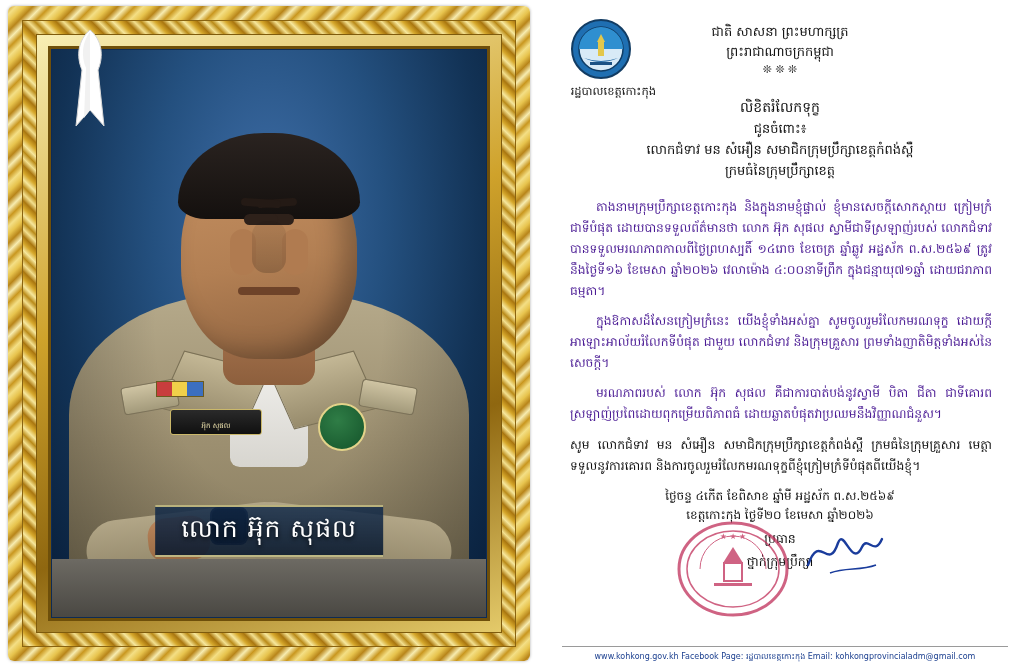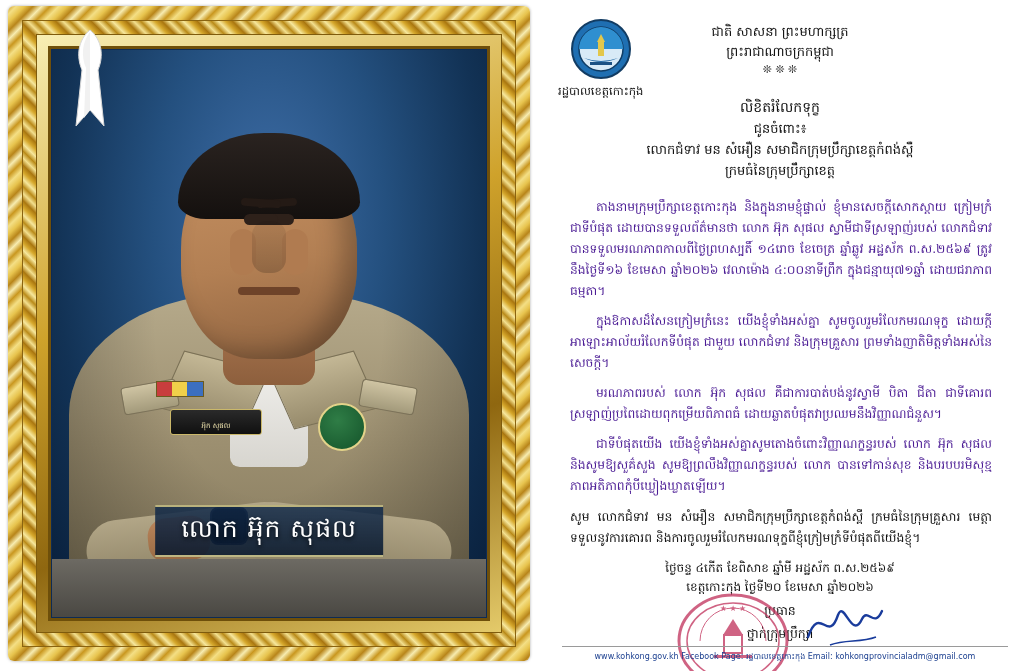--- a/index.html
+++ b/index.html
@@ -327,24 +327,24 @@
   }
   .emblem {
     position: absolute;
     left: 22px;
     top: 18px;
     width: 62px;
     height: 62px;
   }
   .province-line {
     position: absolute;
-    left: 10px;
+    left: 4px;
     top: 84px;
     width: 104px;
-    text-align: left;
+    text-align: right;
     font-size: 11.5px;
     color: #111;
   }
   .letter-title {
     text-align: center;
     margin-top: 22px;
     font-size: 13.5px;
     line-height: 21px;
   }
   .letter-title .t1 { font-size: 14px; }
@@ -487,21 +487,20 @@
       <div class="t1">លិខិតរំលែកទុក្ខ</div>
       <div class="t2">ជូនចំពោះ៖</div>
       <div class="t3">លោកជំទាវ មន សំអឿន សមាជិកក្រុមប្រឹក្សាខេត្តកំពង់ស្ពឺ</div>
       <div class="t4">ក្រមធំនៃក្រុមប្រឹក្សាខេត្ត</div>
     </div>
 
     <div class="body-text">
       <p>តាងនាមក្រុមប្រឹក្សាខេត្តកោះកុង និងក្នុងនាមខ្ញុំផ្ទាល់ ខ្ញុំមានសេចក្ដីសោកស្ដាយ ក្រៀមក្រំជាទីបំផុត ដោយបានទទួលព័ត៌មានថា លោក អ៊ុក សុផល ស្វាមីជាទីស្រឡាញ់របស់ លោកជំទាវ បានទទួលមរណភាពកាលពីថ្ងៃព្រហស្បតិ៍ ១៤រោច ខែចេត្រ ឆ្នាំឆ្លូវ អដ្ឋស័ក ព.ស.២៥៦៩ ត្រូវនឹងថ្ងៃទី១៦ ខែមេសា ឆ្នាំ២០២៦ វេលាម៉ោង ៤:០០នាទីព្រឹក ក្នុងជន្មាយុ៧១ឆ្នាំ ដោយជរាភាពធម្មតា។</p>
       <p>ក្នុងឱកាសដ៏សែនក្រៀមក្រំនេះ យើងខ្ញុំទាំងអស់គ្នា សូមចូលរួមរំលែកមរណទុក្ខ ដោយក្ដីអាឡោះអាល័យរំលែកទីបំផុត ជាមួយ លោកជំទាវ និងក្រុមគ្រួសារ ព្រមទាំងញាតិមិត្តទាំងអស់នៃសេចក្ដី។</p>
       <p>មរណភាពរបស់ លោក អ៊ុក សុផល គឺជាការបាត់បង់នូវស្វាមី បិតា ជីតា ជាទីគោរពស្រឡាញ់ប្រពៃដោយពុកម្រើយពិភាពធំ ដោយឆ្លាតបំផុតវាប្រឈមនឹងវិញ្ញាណជំនួស។</p>
-      <p>ជាទីបំផុតយើង យើងខ្ញុំទាំងអស់គ្នាសូមតោងចំពោះវិញ្ញាណក្ខន្ធរបស់ លោក អ៊ុក សុផល និងសូមឱ្យសួគ៌សួង សូមឱ្យព្រលឹងវិញ្ញាណក្ខន្ធរបស់ លោក បានទៅកាន់សុខ និងបរបបរមិសុខ្មភាពអតិភាពកុំបីឃ្លៀងឃ្លាតឡើយ។</p>
     </div>
 
     <div class="closing">សូម លោកជំទាវ មន សំអឿន សមាជិកក្រុមប្រឹក្សាខេត្តកំពង់ស្ពឺ ក្រមធំនៃក្រុមគ្រួសារ មេត្តាទទួលនូវការគោរព និងការចូលរួមរំលែកមរណទុក្ខពីខ្ញុំក្រៀមក្រំទីបំផុតពីយើងខ្ញុំ។</div>
 
     <div class="sign-block">
       <div class="sign-date">
         <span class="d1">ថ្ងៃចន្ទ ៤កើត ខែពិសាខ ឆ្នាំមី អដ្ឋស័ក ព.ស.២៥៦៩</span>
         <span class="d2">ខេត្តកោះកុង ថ្ងៃទី២០ ខែមេសា ឆ្នាំ២០២៦</span>
       </div>
       <div class="sign-role">ប្រធាន</div>

